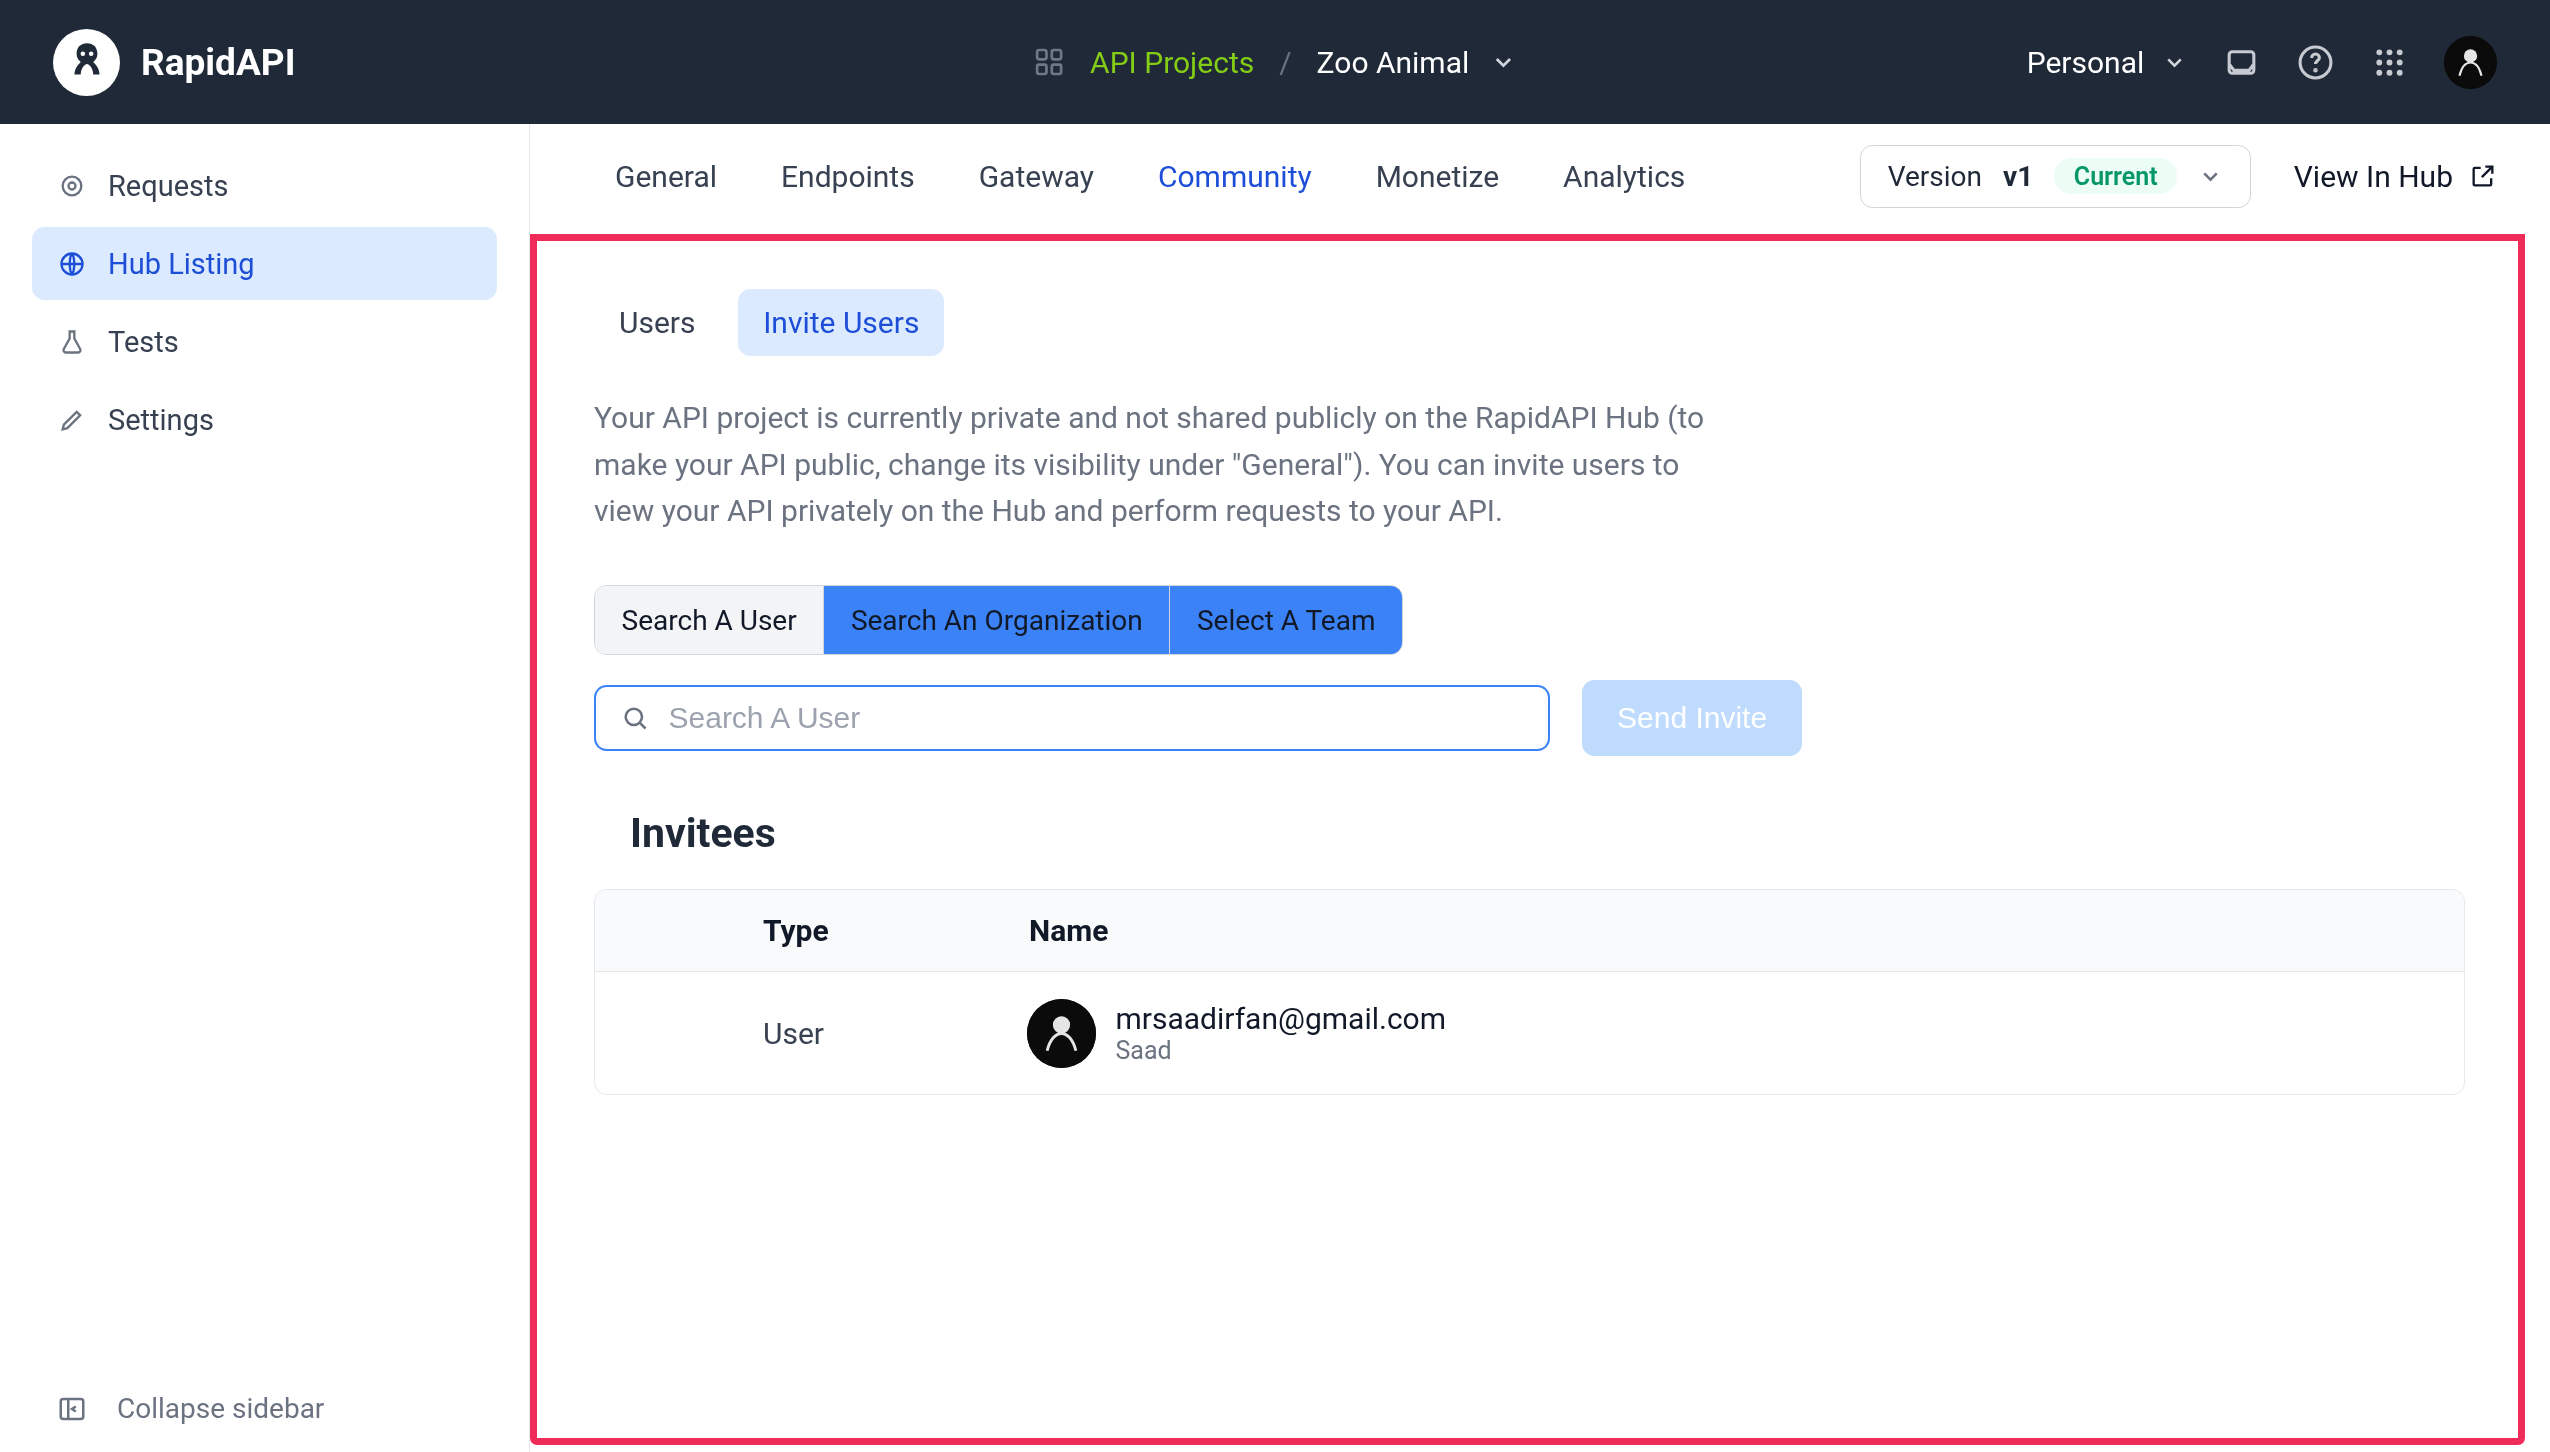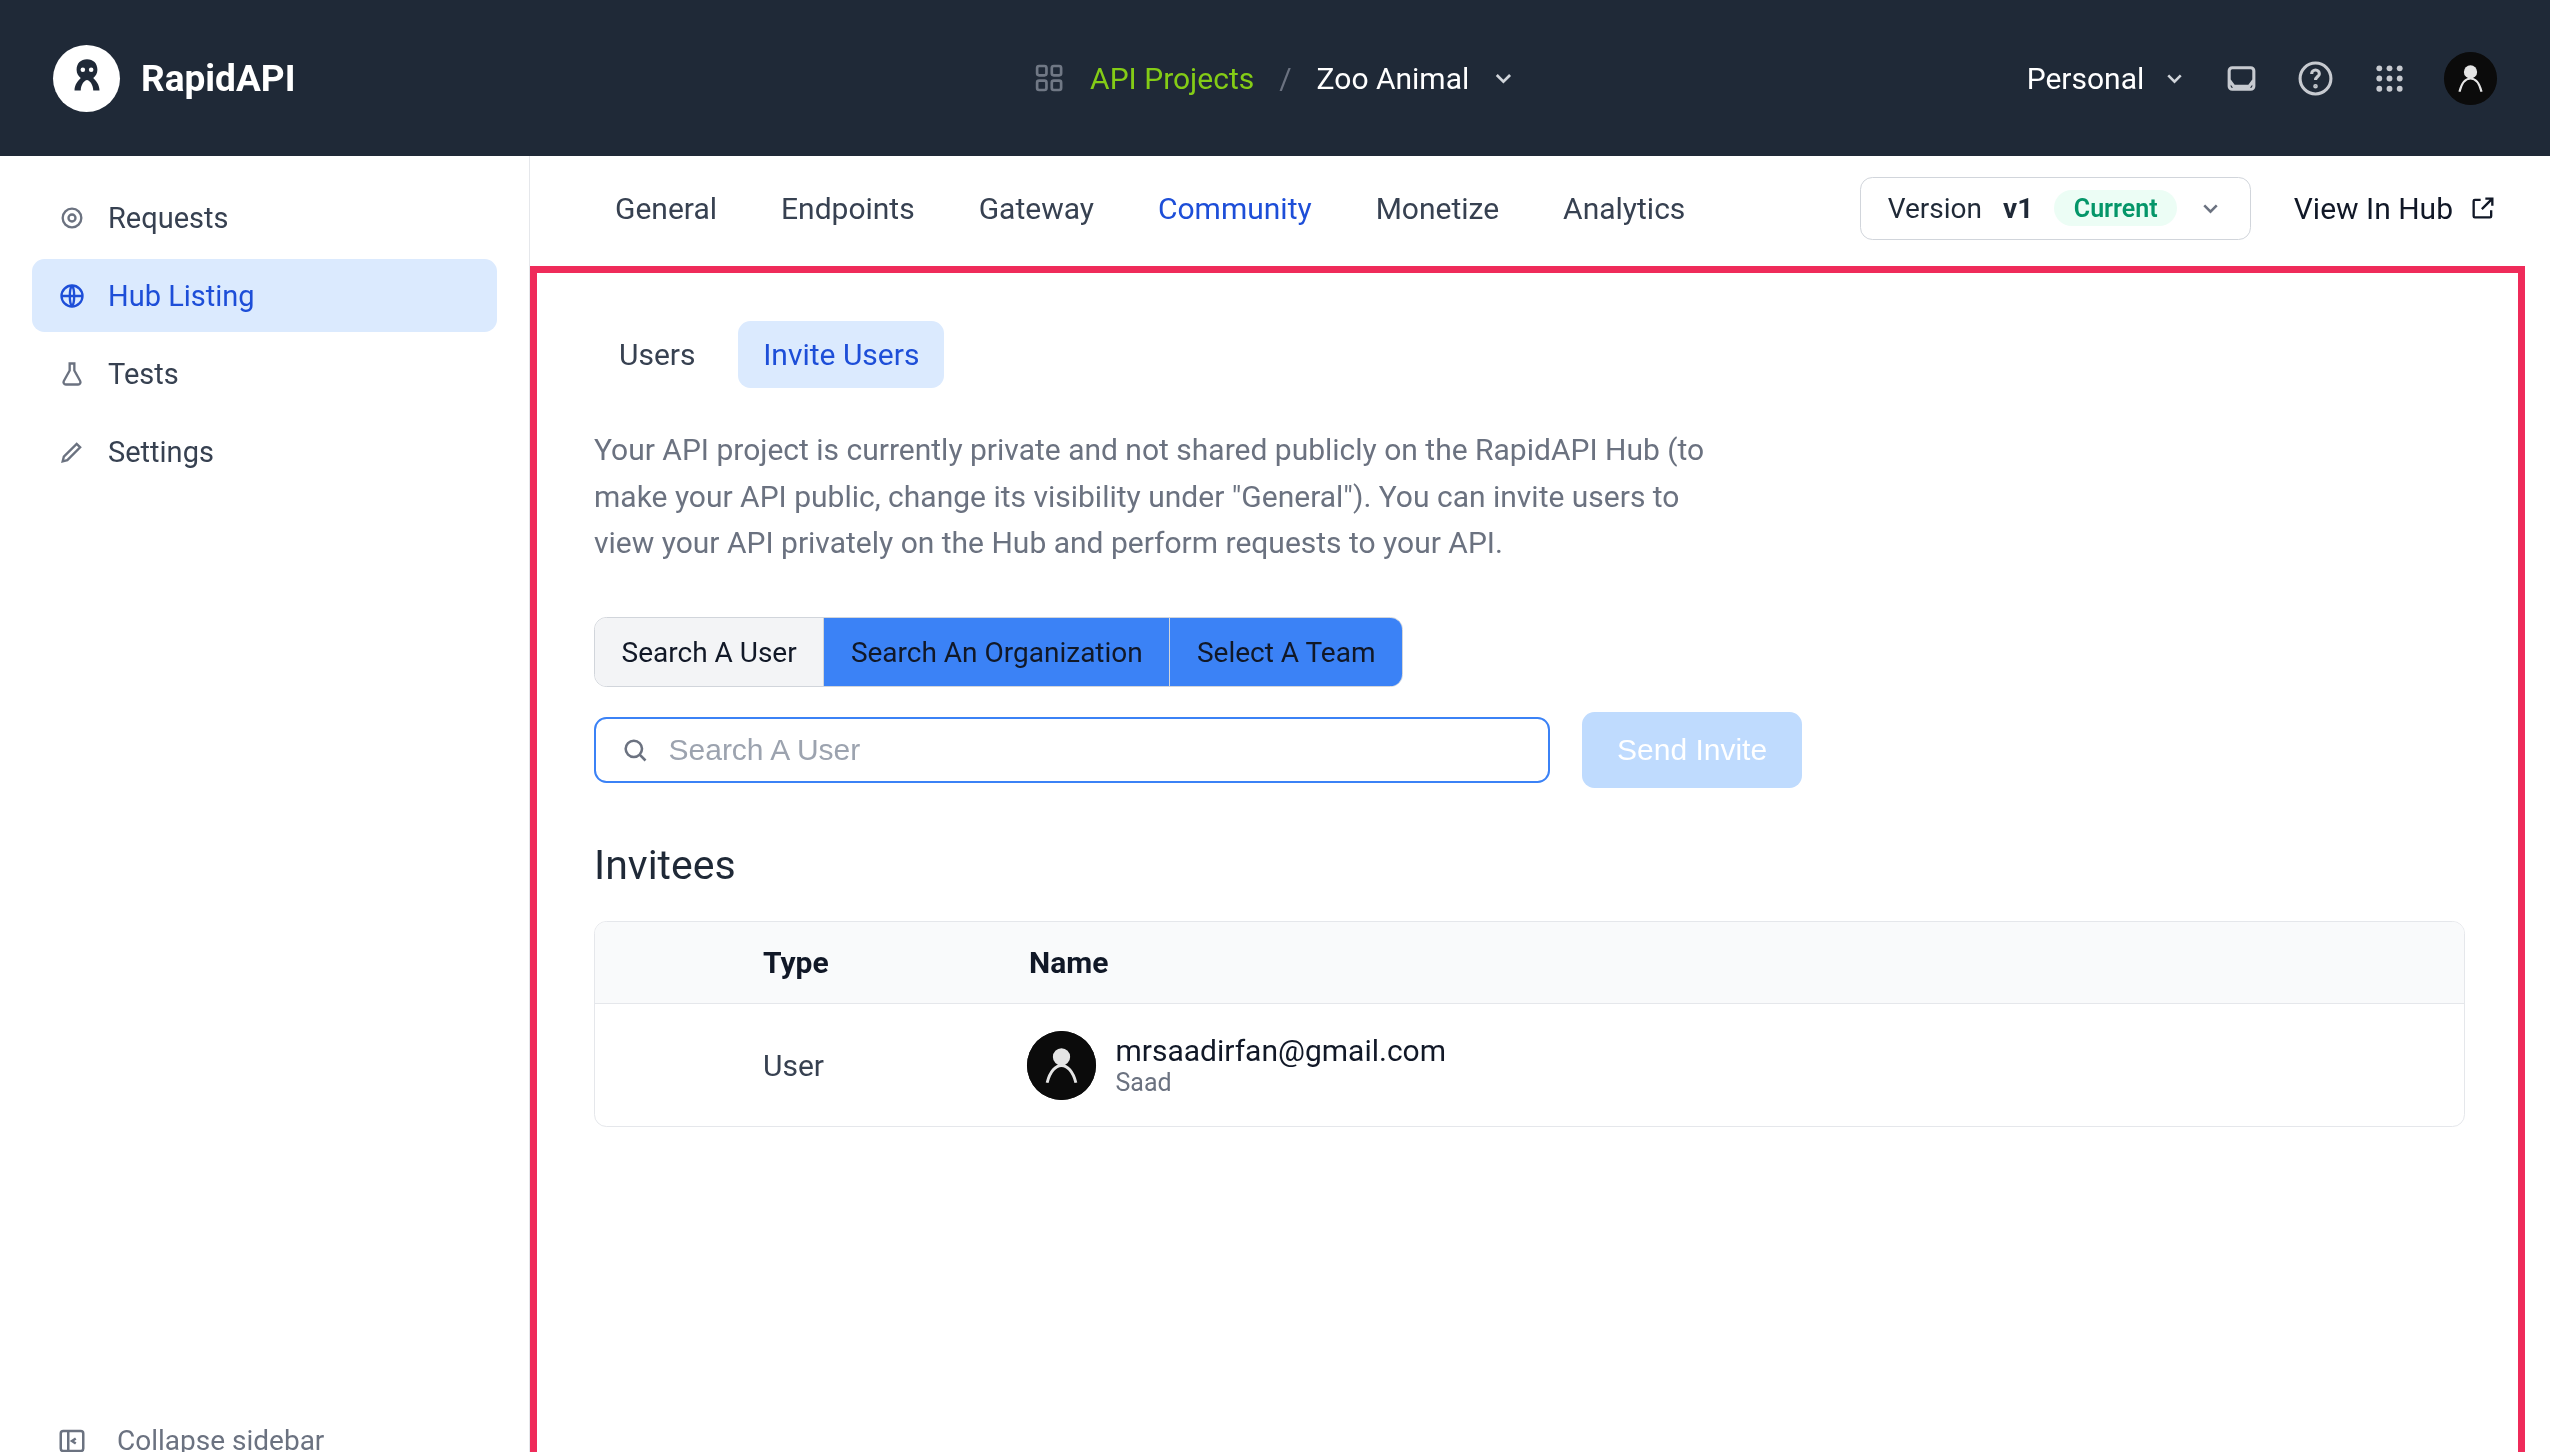--- a/index.html
+++ b/index.html
@@ -1,19 +1,19 @@
 <!DOCTYPE html>
 <html style="font-size:14px"><head>
 <meta charset="utf-8">
 <style>
 * { margin: 0; padding: 0; box-sizing: border-box; }
 body { font-family: -apple-system, BlinkMacSystemFont, "Segoe UI", Roboto, Helvetica, Arial, sans-serif; width: 2550px; height: 1452px; background: #fff; color: #1f2937; font-size: 25px; overflow: hidden; }
 
 
-.header { display: flex; align-items: center; justify-content: space-between; background: #1f2937; height: 156px; padding: 0 53px; color: #fff; }
+.header { display: flex; align-items: center; justify-content: space-between; background: #1f2937; height: 124px; padding: 0 53px; color: #fff; }
 .header-left { display: flex; align-items: center; gap: 21px; }
 .logo { width: 67px; height: 67px; background: #fff; border-radius: 50%; display: flex; align-items: center; justify-content: center; }
 .brand { font-size: 37px; font-weight: 700; color: #fff; }
 .header-center { display: flex; align-items: center; gap: 25px; position: absolute; left: 50%; transform: translateX(-50%); }
 .breadcrumb-icon { opacity: 0.65; }
 .breadcrumb-item { font-size: 30px; color: #84cc16; }
 .breadcrumb-sep { color: #6b7280; font-size: 30px; }
 .breadcrumb-current { font-size: 30px; color: #fff; display: flex; align-items: center; gap: 21px; }
 .header-right { display: flex; align-items: center; gap: 35px; }
 .workspace { display: flex; align-items: center; gap: 17.7px; font-size: 30px; color: #fff; }
@@ -51,21 +51,21 @@
 .seg-item { padding: 17.7px 26.6px; font-size: 28px; color: #111827; cursor: pointer; border-right: 1.8px solid #d1d5db; background: #3b82f6;}
 .seg-item:last-child { border-right: none; }
 .seg-item.active { background: #f3f4f6; }
 
 .search-row { display: flex; align-items: center; gap: 32px; margin-bottom: 53px; }
 .search-box { display: flex; align-items: center; gap: 19.5px; border: 2.7px solid #3b82f6; border-radius: 12.4px; padding: 14px 25px; width: 956px; }
 .search-box input { border: none; outline: none; font-size: 30px; flex: 1; color: #111827; }
 .search-box input::placeholder { color: #9ca3af; }
 .send-btn { background: #bfdbfe; color: #fff; font-size: 30px; font-weight: 500; border: none; border-radius: 12.4px; padding: 21px 35px; cursor: pointer; }
 
-.invitees-title { font-size: 41px; font-weight: 400; margin-bottom: 32px; }
+.invitees-title { font-size: 41px; font-weight: 700; margin-bottom: 32px; margin-left: 36px; }
 .table { border: 1.8px solid #e5e7eb; border-radius: 12.4px; overflow: hidden; }
 .thead { display: flex; background: #f9fafb; border-bottom: 1.8px solid #e5e7eb; padding: 23px 0; }
 .th-type { width: 266px; padding-left: 168px; font-size: 30px; font-weight: 700; color: #111827; }
 .th-name { flex: 1; padding-left: 168px; font-size: 30px; font-weight: 700; color: #111827; }
 .trow { display: flex; align-items: center; padding: 26.6px 0; border-bottom: 1.8px solid #e5e7eb;}
 .trow:last-child { border-bottom: none; }
 .td-type { width: 266px; padding-left: 168px; font-size: 30px; color: #374151; }
 .td-name { flex: 1; padding-left: 166px; display: flex; align-items: center; gap: 19.5px; }
 .user-avatar { width: 69px; height: 69px; border-radius: 50%; background: #111; flex-shrink: 0; display:flex; align-items:center; justify-content:center;}
 .user-info { display: flex; flex-direction: column; }

